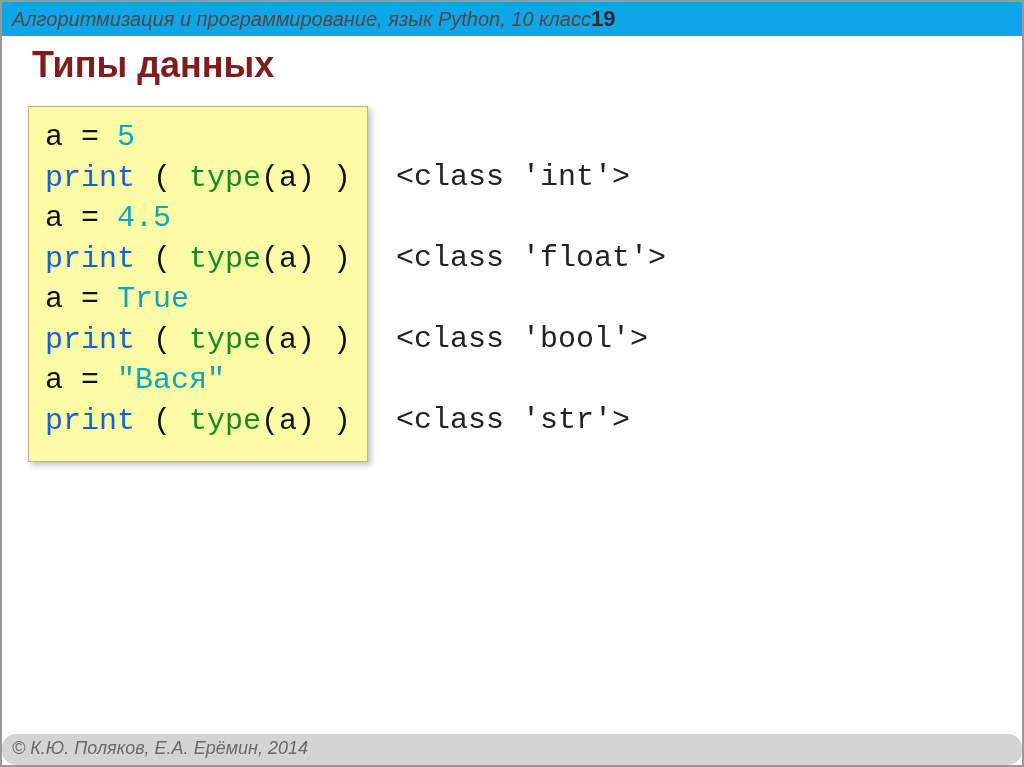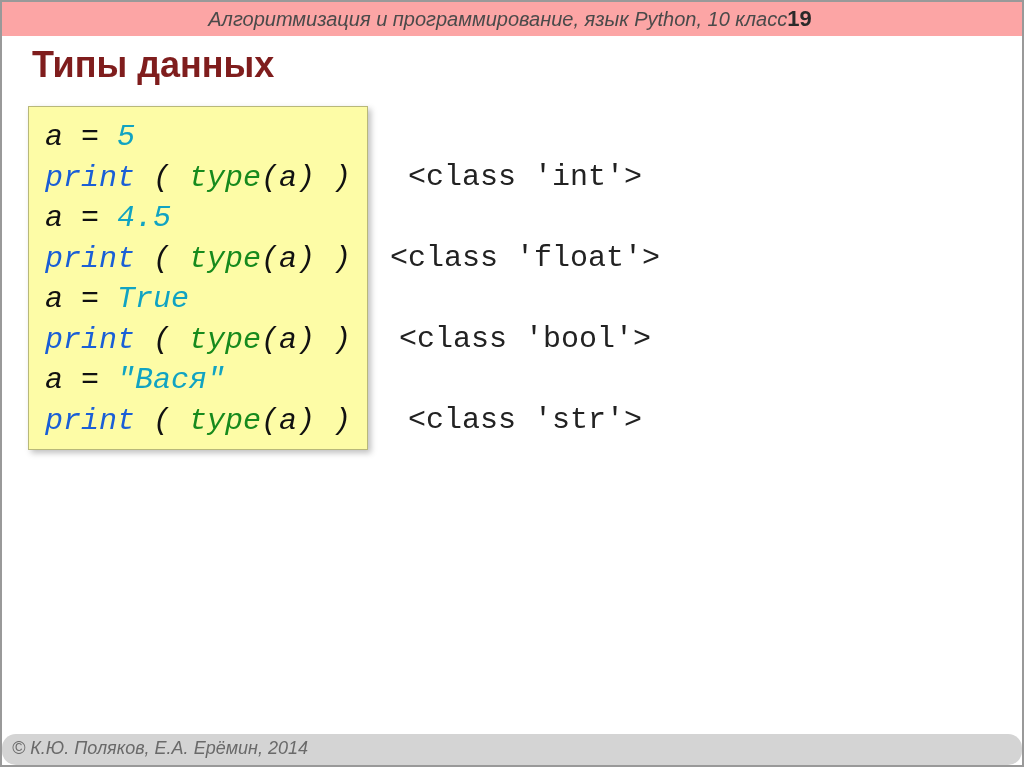--- a/index.html
+++ b/index.html
@@ -4,23 +4,23 @@
 <style>
   * { box-sizing: border-box; margin: 0; padding: 0; }
   html, body { width: 1024px; height: 767px; font-family: Arial, Helvetica, sans-serif; background: #fff; }
   .slide {
     width: 1024px; height: 767px;
     border: 2px solid #999;
     position: relative;
     display: flex; flex-direction: column;
   }
   .header {
-    background: #fca5a5;
+    background: #0ea5e9;
     padding: 4px 14px 4px 10px;
-    display: flex; justify-content: center; align-items: center;
+    display: flex; justify-content: flex-start; align-items: center;
     font-style: italic;
     font-size: 20px;
     color: #4a4a4a;
   }
   .header .pagenum { font-weight: bold; font-style: normal; color: #2a2a2a; font-size: 22px; }
   .title {
     padding: 8px 23px 10px 30px;
     font-size: 36px;
     font-weight: bold;
     color: #7f1d1d;
@@ -51,30 +51,28 @@
     align-items: flex-start;
     margin-top: 10px;
     font-family: "Courier New", monospace;
     font-size: 30px;
     line-height: 1.35;
   }
   .code-box {
     background: #fdfca6;
     border: 1px solid #b8b87a;
     box-shadow: 3px 3px 6px rgba(0,0,0,0.25);
-    padding: 10px 16px 8px 16px;
+    padding: 10px 16px 20px 16px;
     white-space: pre;
     margin-left: -14px;
-    font-style: italic;
   }
   .output {
     white-space: pre;
     color: #222;
-    padding: 10px 0 0 22px;
-    text-align: center;
+    padding: 10px 0 0 28px;
   }
   .blk { color: #111; }
   .blu { color: #1a5fd6; }
   .cyn { color: #11a3c2; }
   .grn { color: #178a1d; }
   .footer {
     background: #d4d4d4;
     padding: 4px 14px 6px 10px;
     display: flex; justify-content: space-between; align-items: center;
     font-style: italic;

